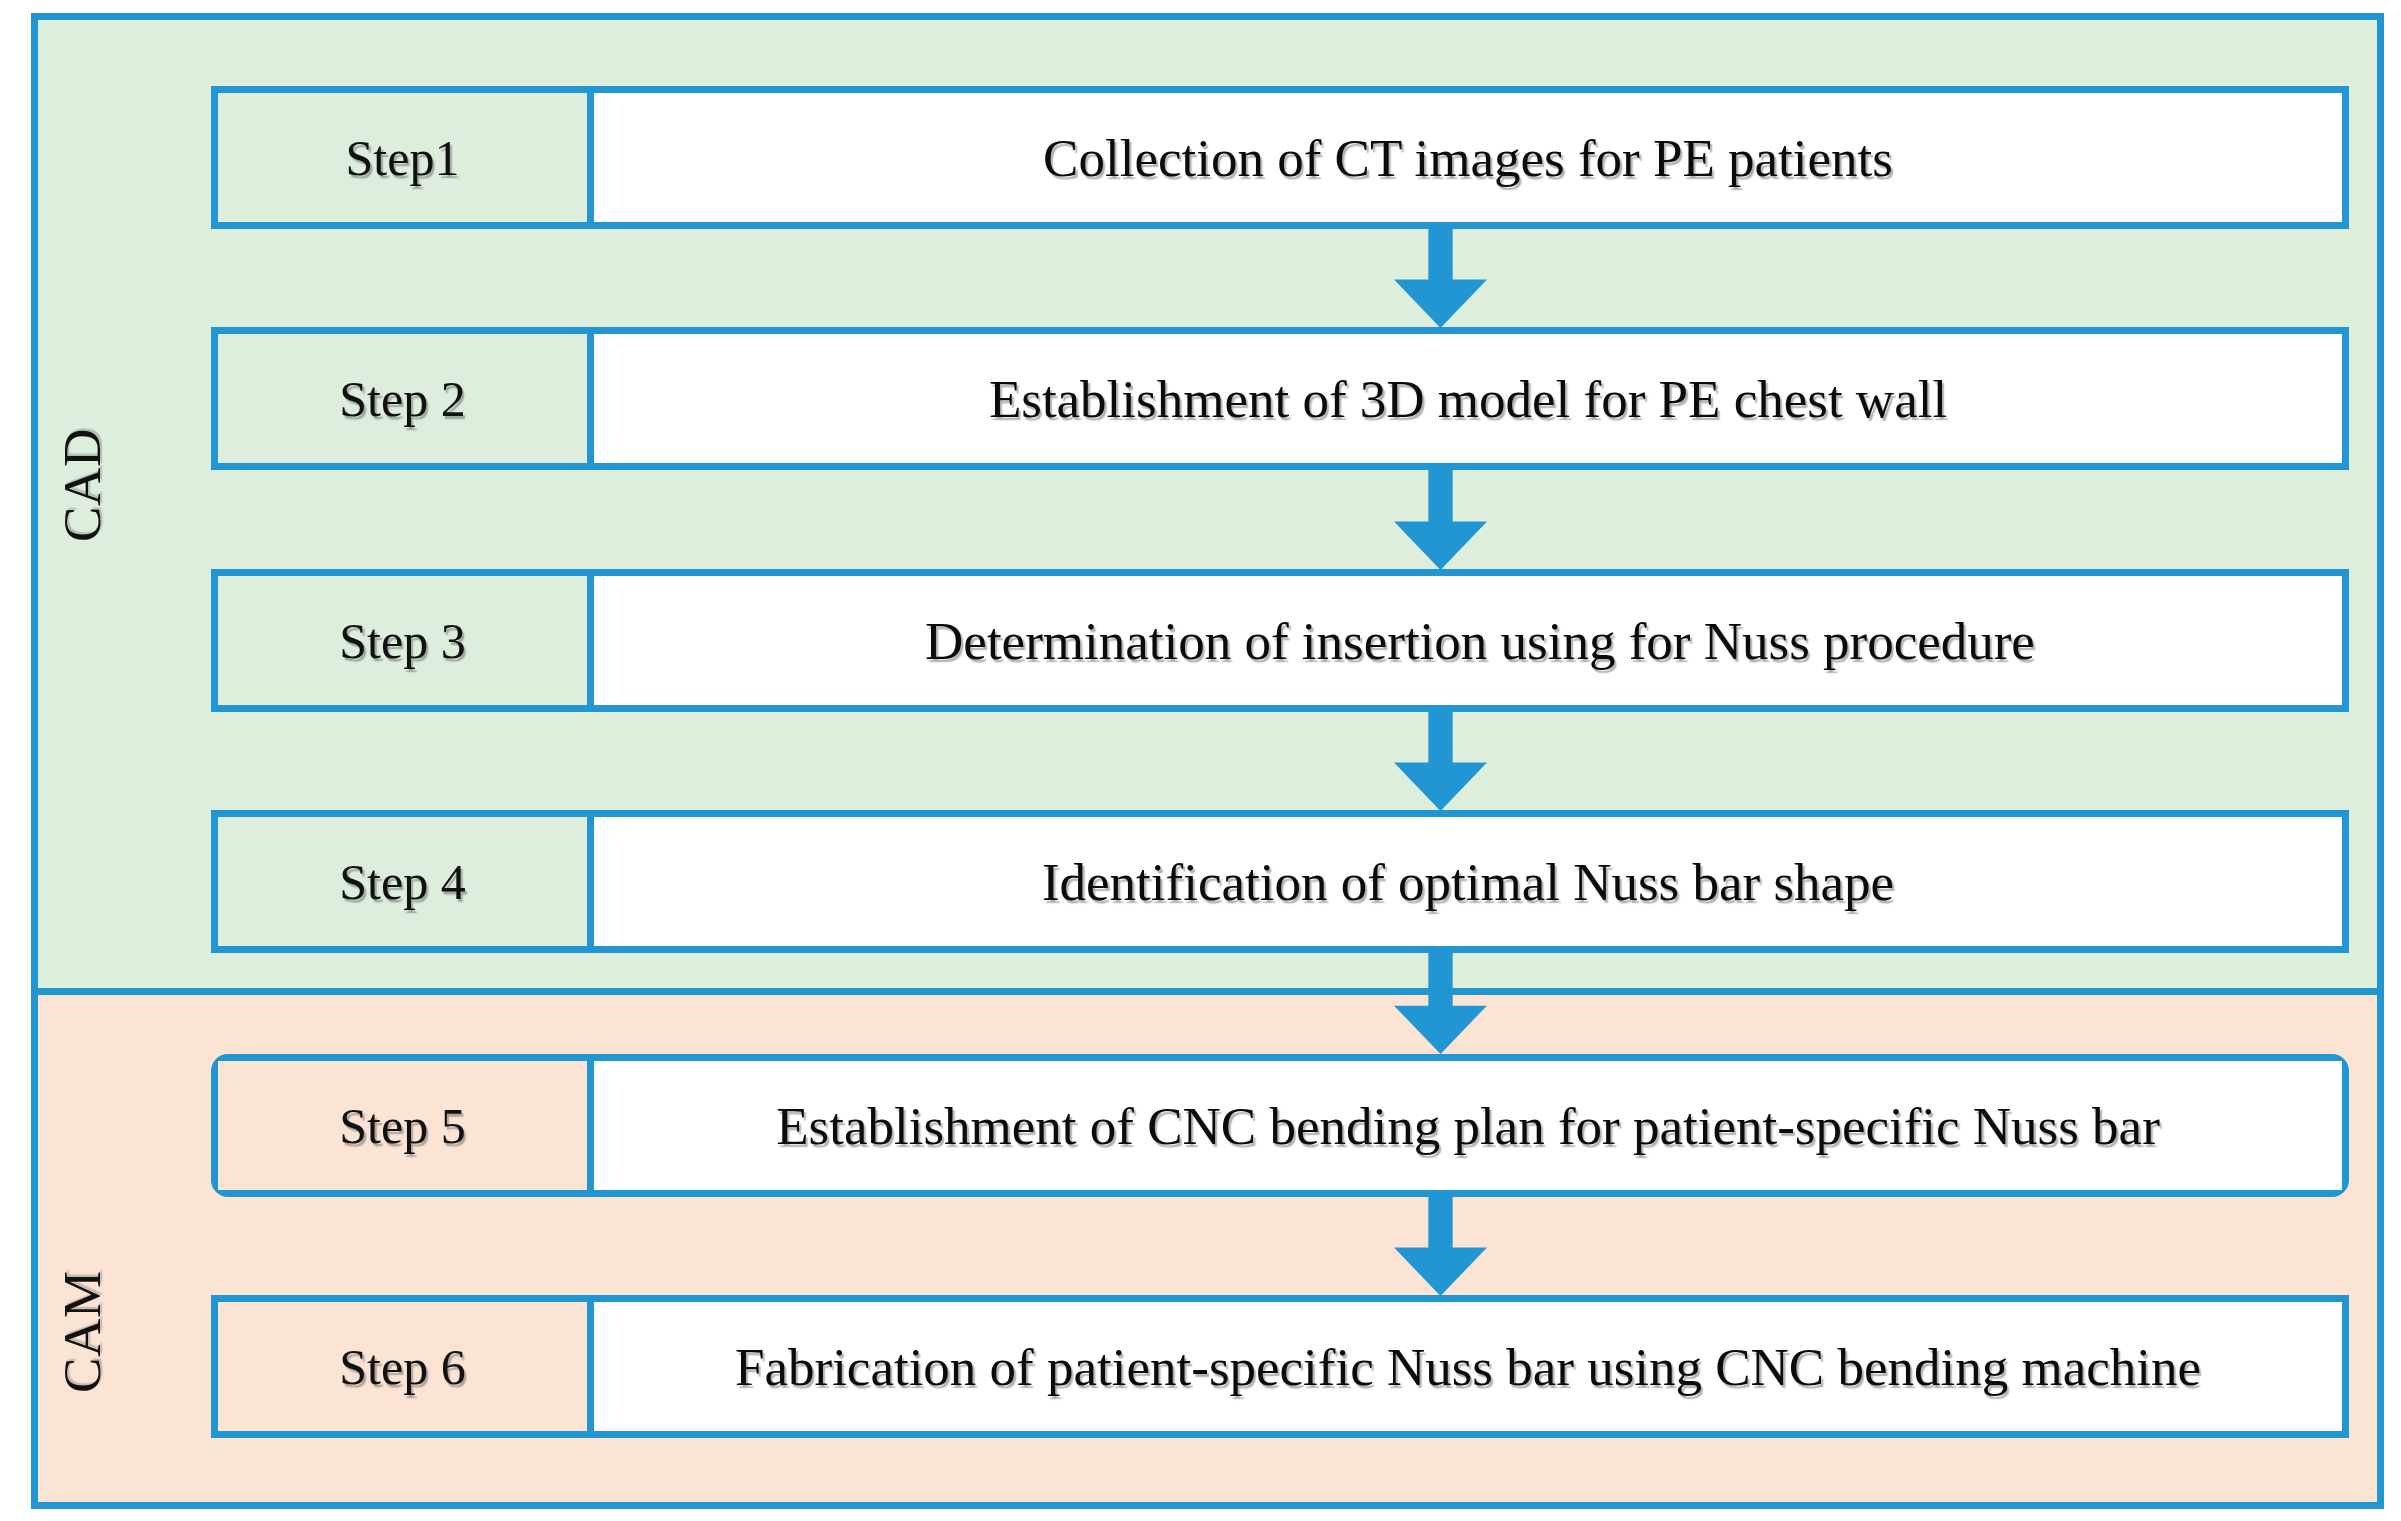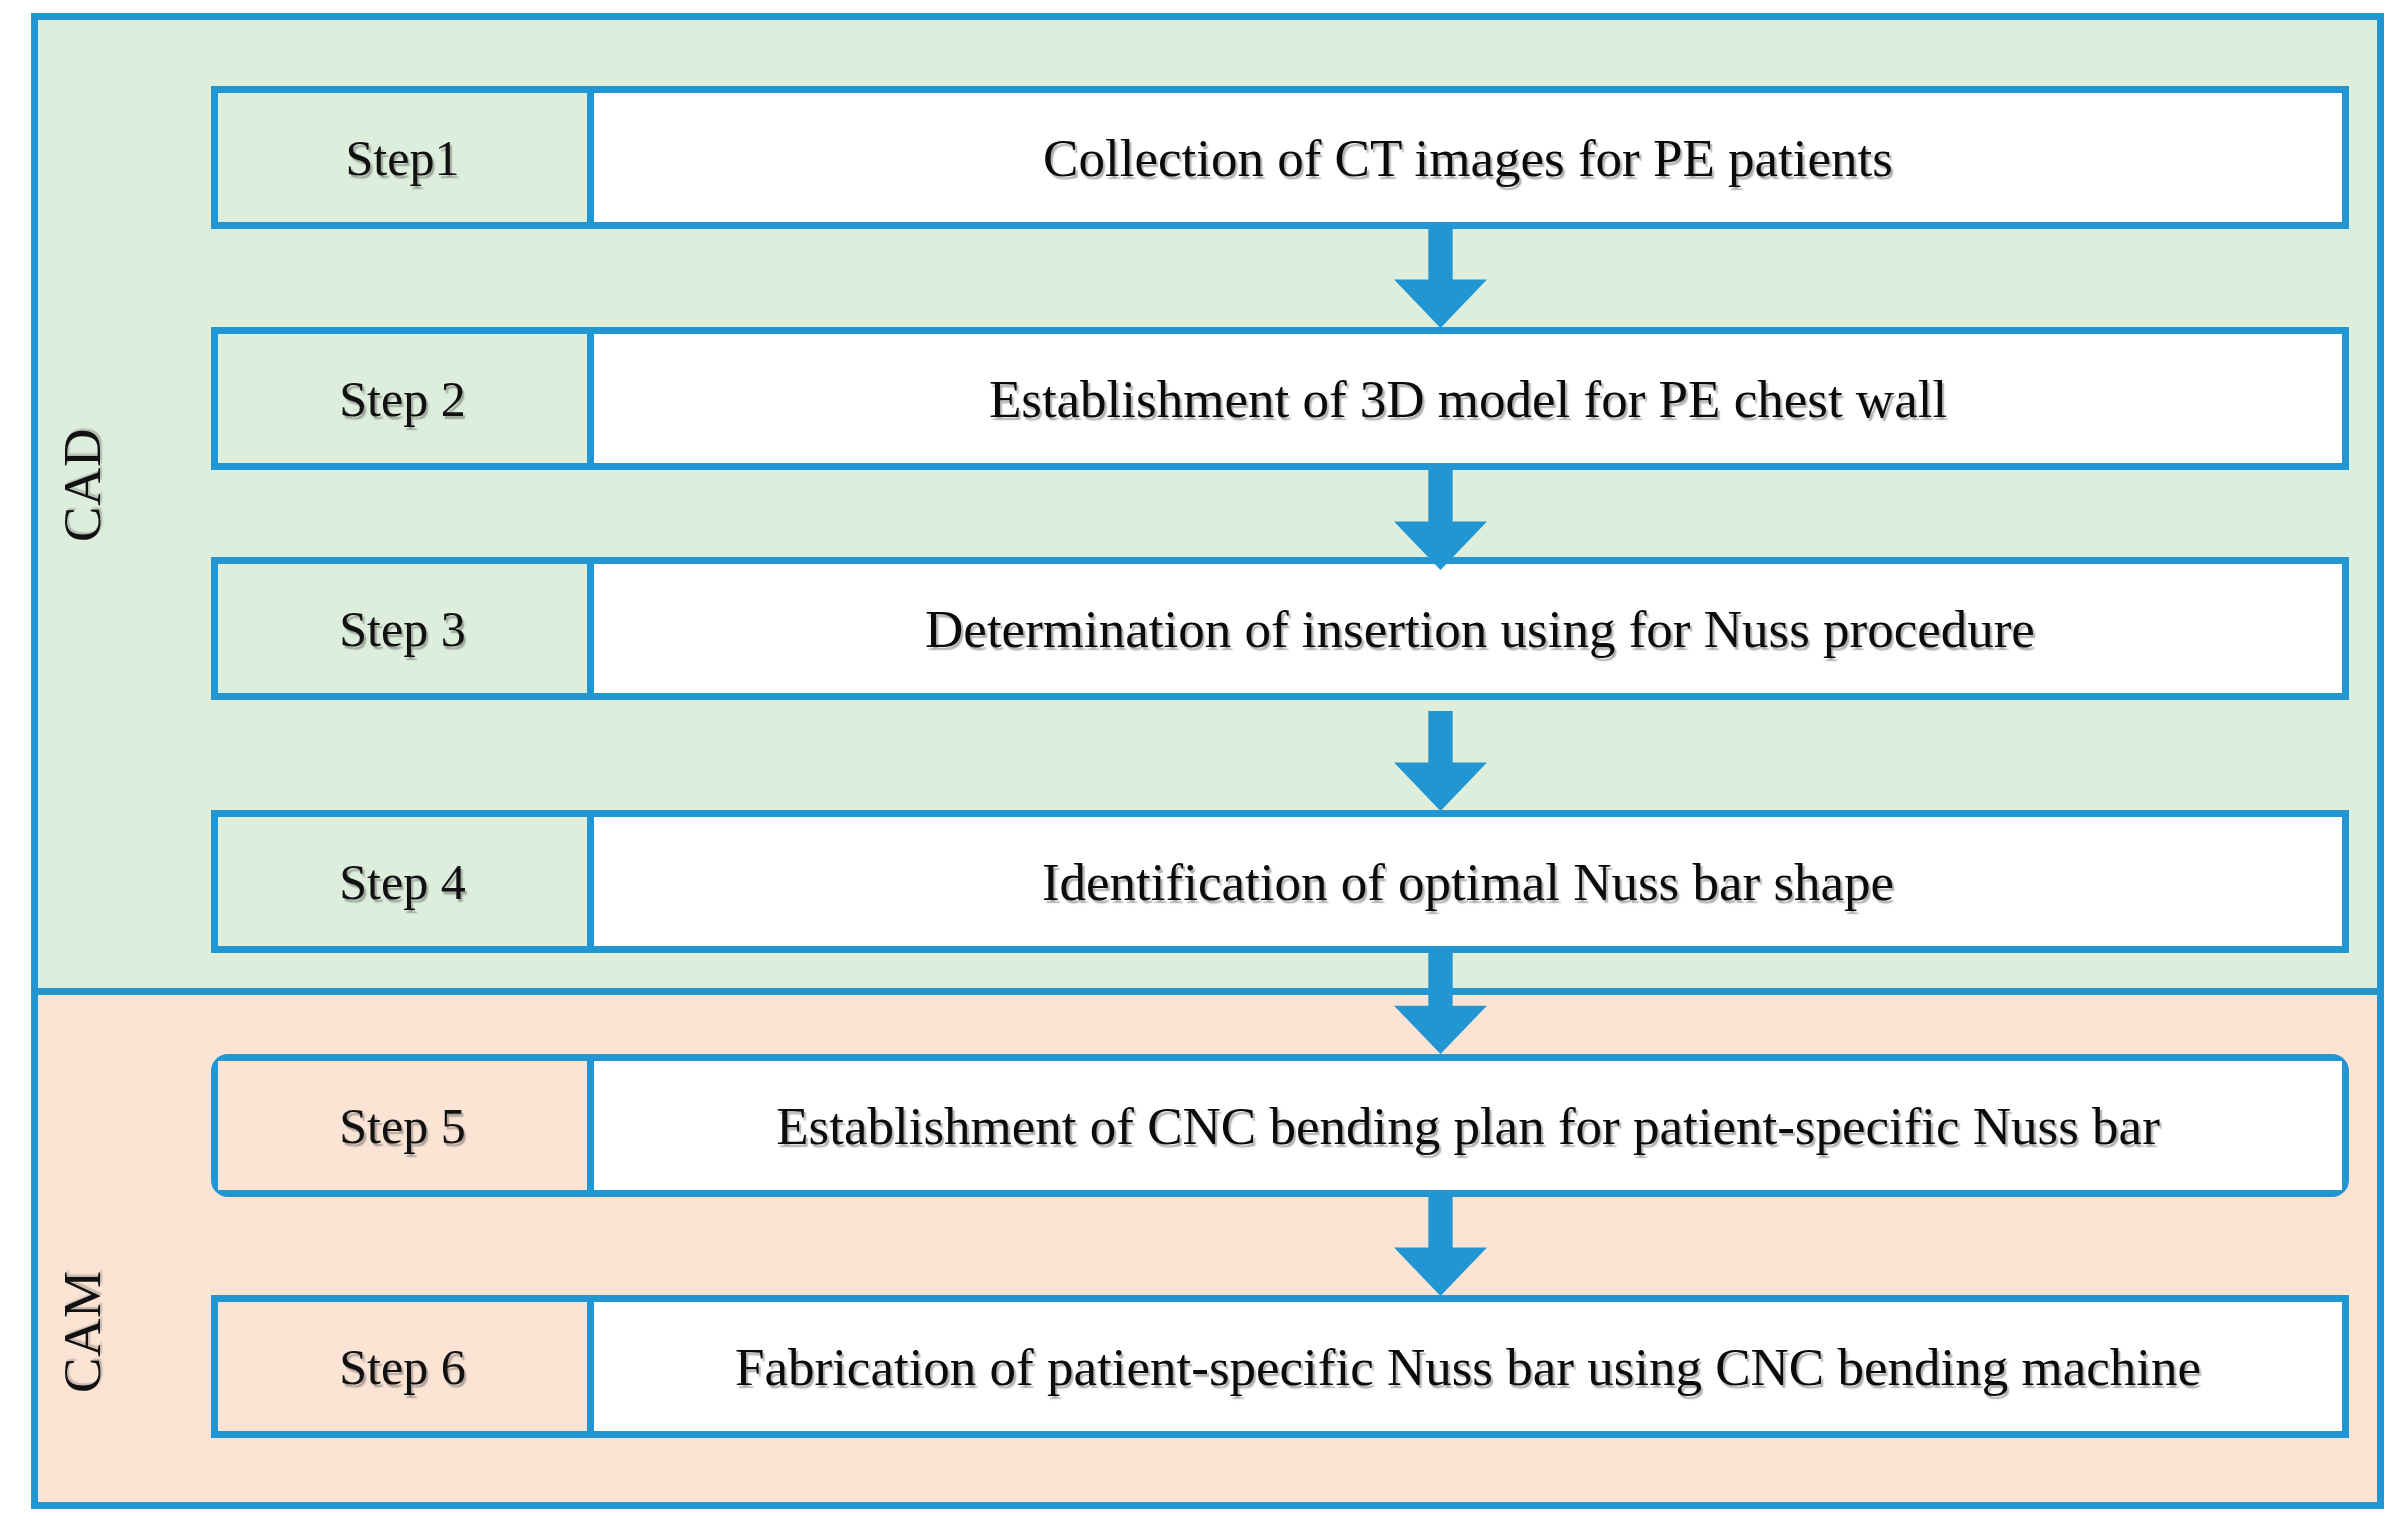--- a/index.html
+++ b/index.html
@@ -118,21 +118,21 @@
     color: #0b0b0b;
     text-shadow: 2.1px 2.9px 1.4px rgba(80,80,80,0.45);
     white-space: nowrap;
     padding: 0 5px;
     box-sizing: border-box;
   }
 
   
   #step-row-1 { top: 86px; }
   #step-row-2 { top: 327px; justify-content: center; }
-  #step-row-3 { top: 557px; gap: 24px; }
+  #step-row-3 { top: 569px; gap: 24px; }
   #step-row-4 { top: 810px; }
   #step-row-5 { top: 1054px; border-radius: 17px; }
   #step-row-6 { top: 1295px; }
 
   
   .arrow {
     position: absolute;
     left: 1394px;
     width: 93px;
     height: 100px;

